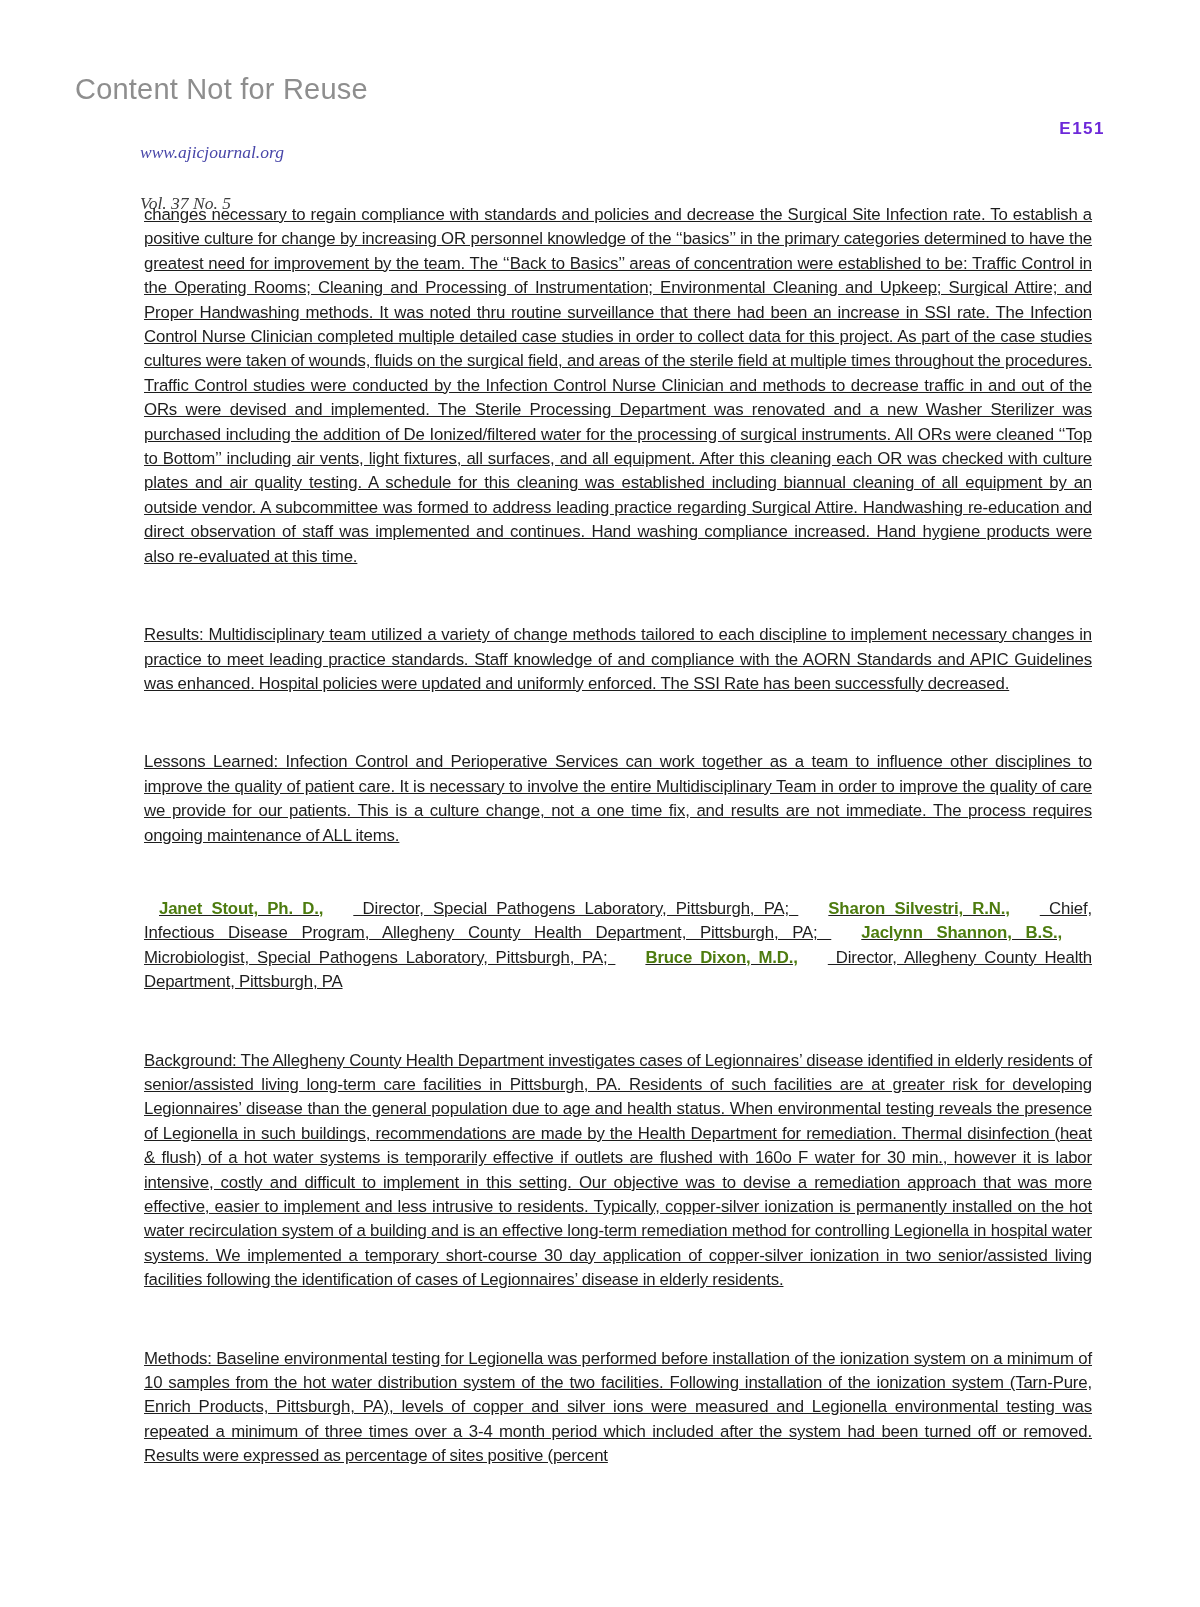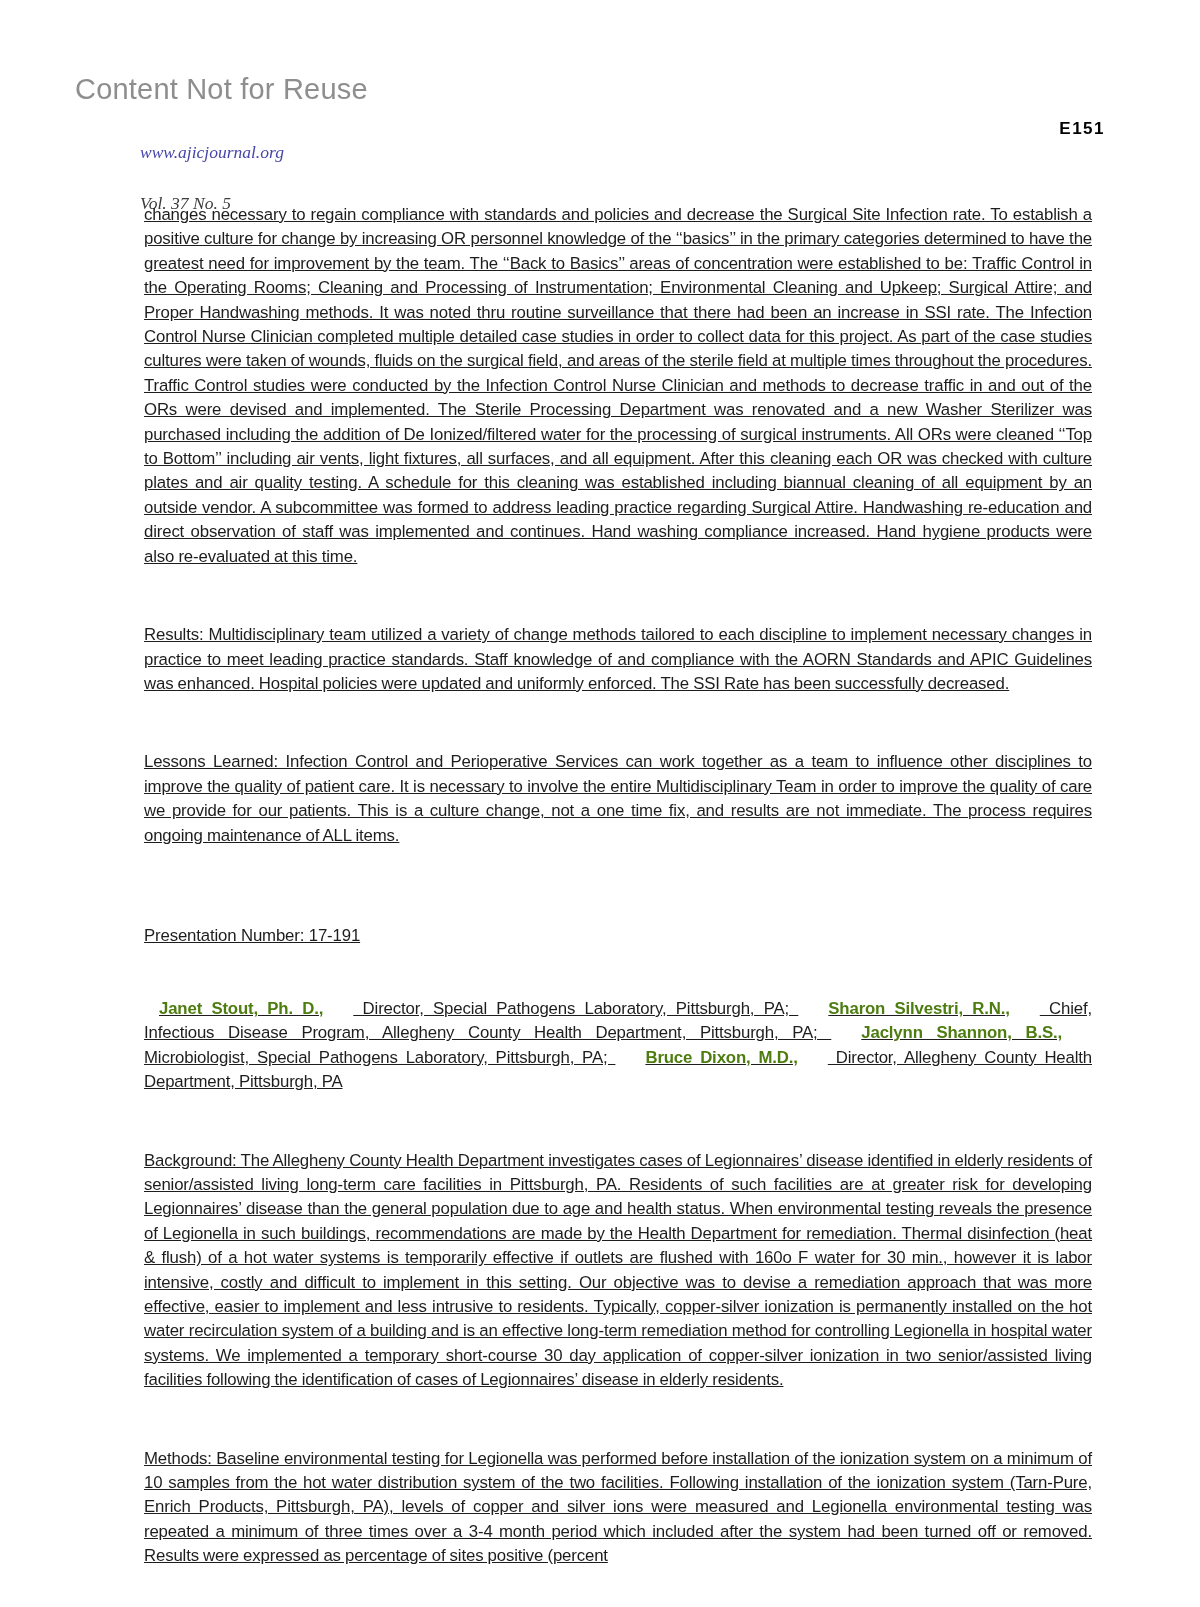--- a/index.html
+++ b/index.html
@@ -21,21 +21,21 @@
     font-weight: 400;
     color: #8e8e8e;
     letter-spacing: 0.2px;
   }
   .page-number {
     position: absolute;
     top: 74px;
     right: 110px;
     font-size: 17px;
     font-weight: 700;
-    color: #000000;
+    color: #6d28d9;
     letter-spacing: 1.5px;
   }
   .masthead {
     position: absolute;
     left: 80px;
     top: 82px;
     font-family: "Liberation Serif", serif;
     font-style: italic;
     font-size: 17.5px;
     line-height: 21px;
@@ -104,21 +104,20 @@
   </div>
 
   <div class="content">
 
     <p class="para">changes necessary to regain compliance with standards and policies and decrease the Surgical Site Infection rate. To establish a positive culture for change by increasing OR personnel knowledge of the ‘‘basics’’ in the primary categories determined to have the greatest need for improvement by the team. The ‘‘Back to Basics’’ areas of concentration were established to be: Traffic Control in the Operating Rooms; Cleaning and Processing of Instrumentation; Environmental Cleaning and Upkeep; Surgical Attire; and Proper Handwashing methods. It was noted thru routine surveillance that there had been an increase in SSI rate. The Infection Control Nurse Clinician completed multiple detailed case studies in order to collect data for this project. As part of the case studies cultures were taken of wounds, fluids on the surgical field, and areas of the sterile field at multiple times throughout the procedures. Traffic Control studies were conducted by the Infection Control Nurse Clinician and methods to decrease traffic in and out of the ORs were devised and implemented. The Sterile Processing Department was renovated and a new Washer Sterilizer was purchased including the addition of De Ionized/filtered water for the processing of surgical instruments. All ORs were cleaned ‘‘Top to Bottom’’ including air vents, light fixtures, all surfaces, and all equipment. After this cleaning each OR was checked with culture plates and air quality testing. A schedule for this cleaning was established including biannual cleaning of all equipment by an outside vendor. A subcommittee was formed to address leading practice regarding Surgical Attire. Handwashing re-education and direct observation of staff was implemented and continues. Hand washing compliance increased. Hand hygiene products were also re-evaluated at this time.</p>
 
     <p class="para">Results: Multidisciplinary team utilized a variety of change methods tailored to each discipline to implement necessary changes in practice to meet leading practice standards. Staff knowledge of and compliance with the AORN Standards and APIC Guidelines was enhanced. Hospital policies were updated and uniformly enforced. The SSI Rate has been successfully decreased.</p>
 
     <p class="para">Lessons Learned: Infection Control and Perioperative Services can work together as a team to influence other disciplines to improve the quality of patient care. It is necessary to involve the entire Multidisciplinary Team in order to improve the quality of care we provide for our patients. This is a culture change, not a one time fix, and results are not immediate. The process requires ongoing maintenance of ALL items.</p>
 
-    <div class="presentation-number">Presentation Number: 17-191</div>
 
 
     <p class="authors">
       <span class="author-name">Janet Stout, Ph. D.,</span><span> Director, Special Pathogens Laboratory, Pittsburgh, PA; </span><span class="author-name">Sharon Silvestri, R.N.,</span><span> Chief, Infectious Disease Program, Allegheny County Health Department, Pittsburgh, PA; </span><span class="author-name">Jaclynn Shannon, B.S.,</span><span> Microbiologist, Special Pathogens Laboratory, Pittsburgh, PA; </span><span class="author-name">Bruce Dixon, M.D.,</span><span> Director, Allegheny County Health Department, Pittsburgh, PA</span>
     </p>
 
     <p class="para section-para">Background: The Allegheny County Health Department investigates cases of Legionnaires’ disease identified in elderly residents of senior/assisted living long-term care facilities in Pittsburgh, PA. Residents of such facilities are at greater risk for developing Legionnaires’ disease than the general population due to age and health status. When environmental testing reveals the presence of Legionella in such buildings, recommendations are made by the Health Department for remediation. Thermal disinfection (heat &amp; flush) of a hot water systems is temporarily effective if outlets are flushed with 160o F water for 30 min., however it is labor intensive, costly and difficult to implement in this setting. Our objective was to devise a remediation approach that was more effective, easier to implement and less intrusive to residents. Typically, copper-silver ionization is permanently installed on the hot water recirculation system of a building and is an effective long-term remediation method for controlling Legionella in hospital water systems. We implemented a temporary short-course 30 day application of copper-silver ionization in two senior/assisted living facilities following the identification of cases of Legionnaires’ disease in elderly residents.</p>
 
     <p class="para section-para">Methods: Baseline environmental testing for Legionella was performed before installation of the ionization system on a minimum of 10 samples from the hot water distribution system of the two facilities. Following installation of the ionization system (Tarn-Pure, Enrich Products, Pittsburgh, PA), levels of copper and silver ions were measured and Legionella environmental testing was repeated a minimum of three times over a 3-4 month period which included after the system had been turned off or removed. Results were expressed as percentage of sites positive (percent</p>
 

